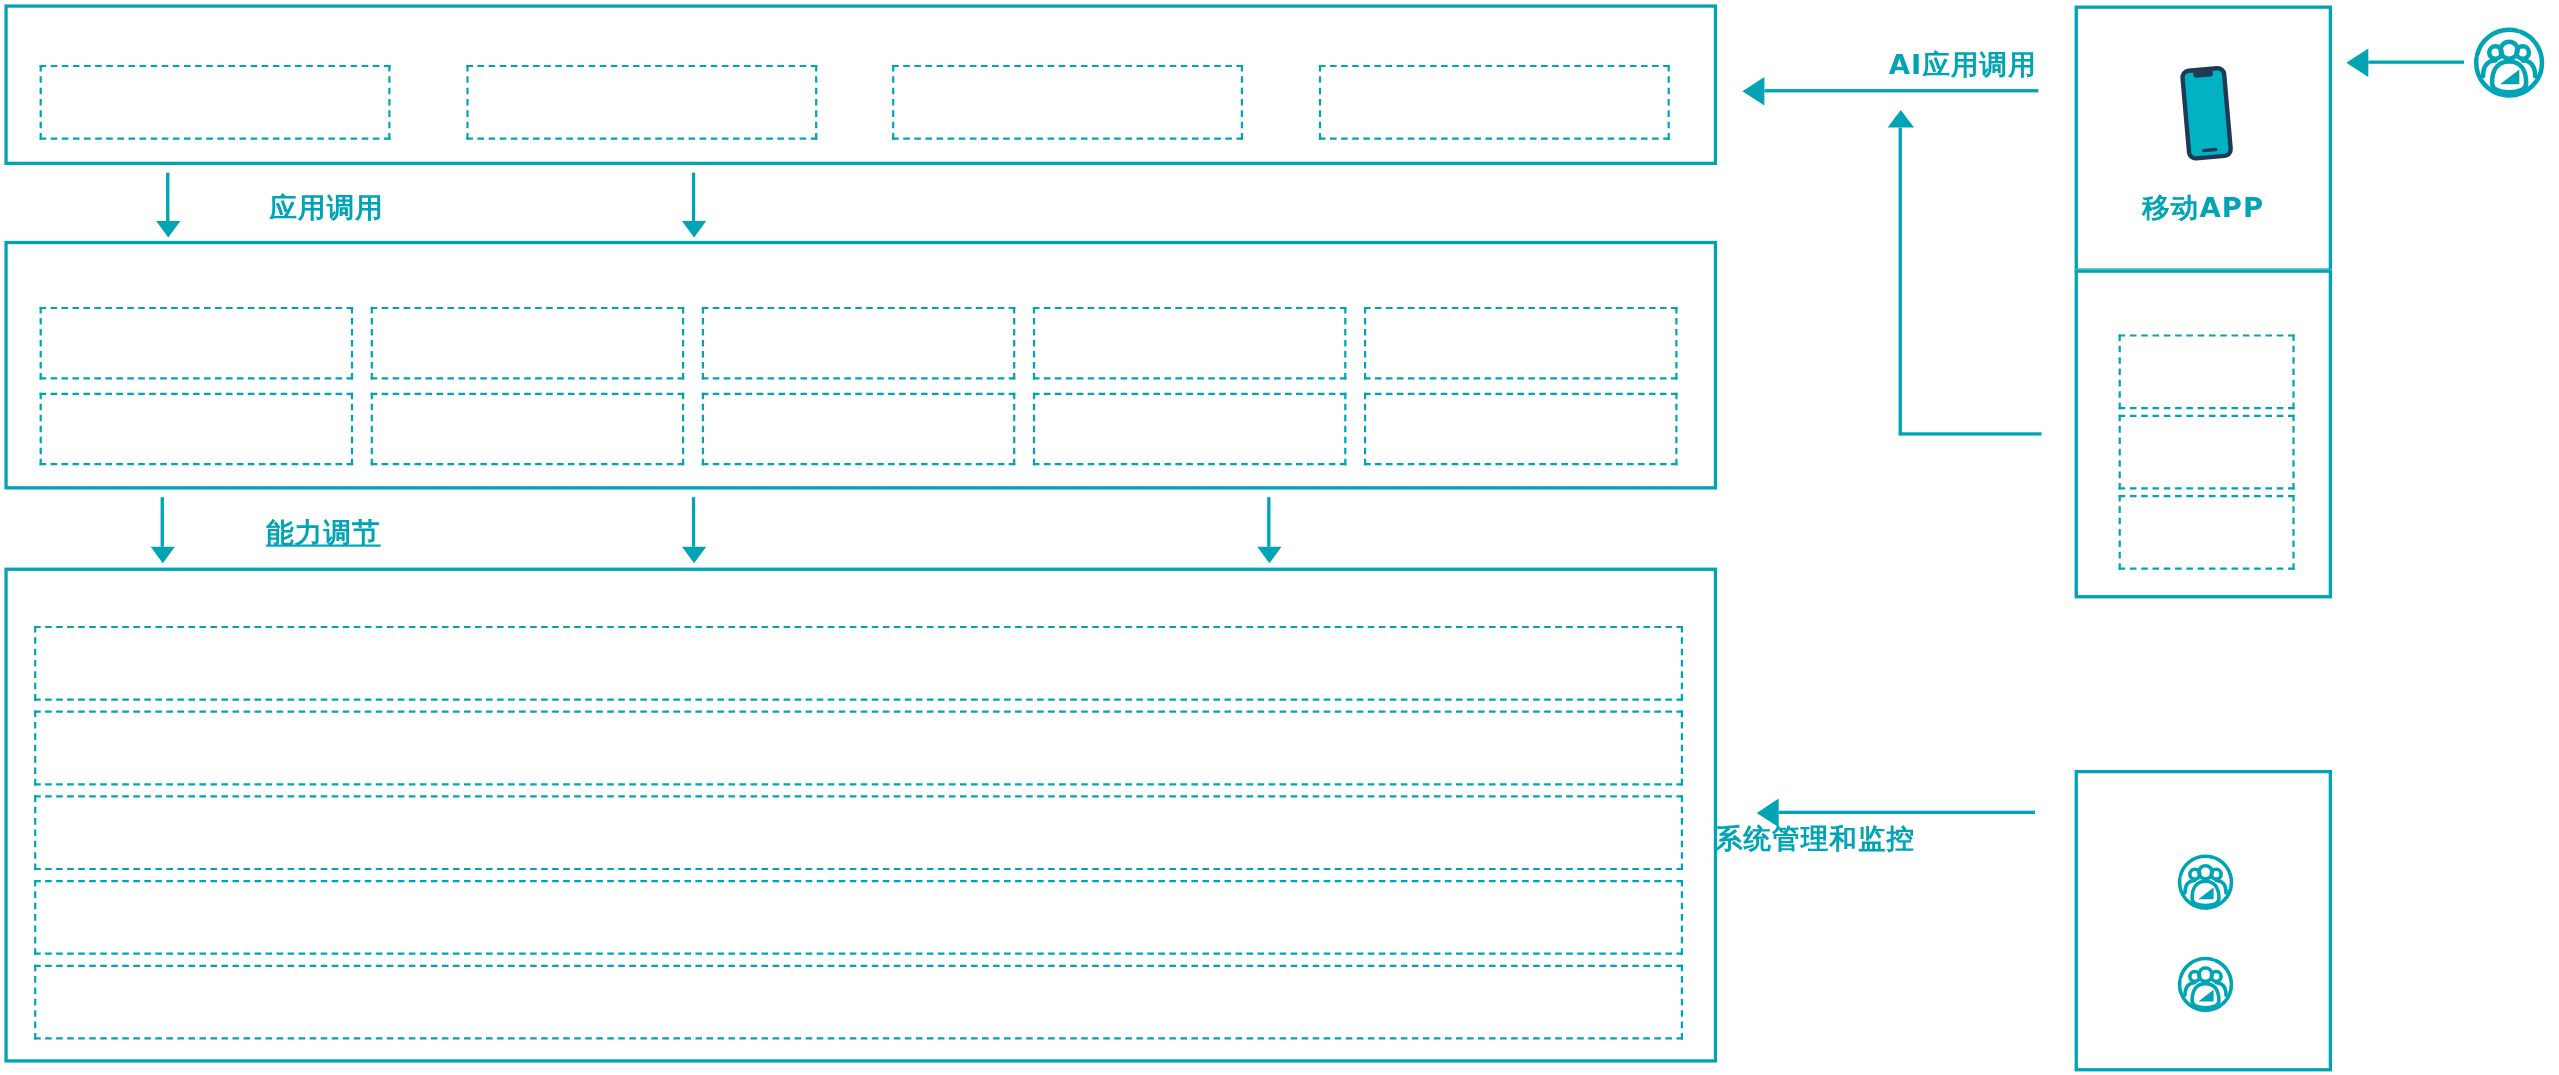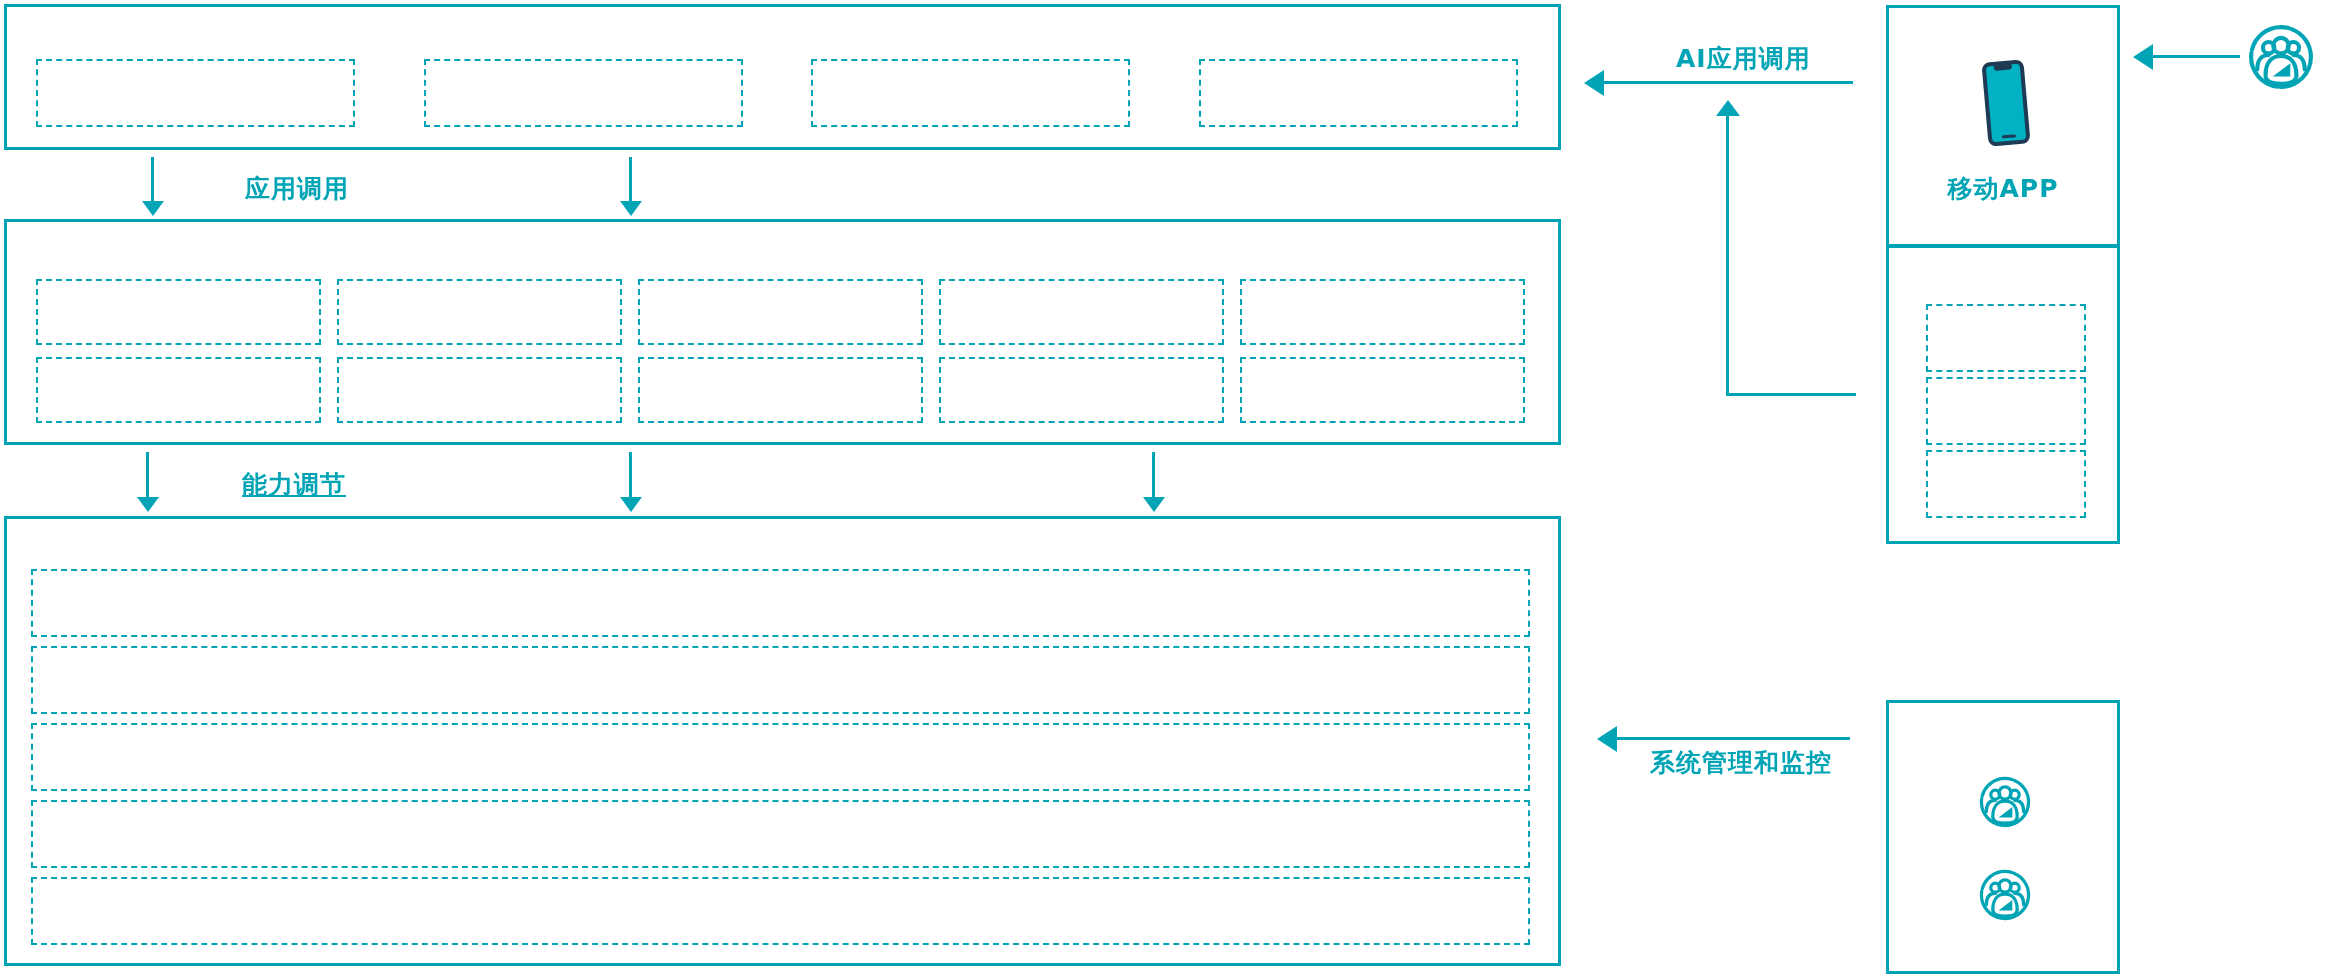--- a/index.html
+++ b/index.html
@@ -141,26 +141,26 @@
   <div class="arr-d" style="left:151px;top:157px;height:44px;"></div>
   <div class="arr-d" style="left:629px;top:157px;height:44px;"></div>
   <div class="label" style="left:245px;top:176px;text-align:center;">应用调用</div>
 
   <div class="arr-d" style="left:146px;top:452px;height:45px;"></div>
   <div class="arr-d" style="left:629px;top:452px;height:45px;"></div>
   <div class="arr-d" style="left:1152px;top:452px;height:45px;"></div>
   <div class="label" style="left:242px;top:472px;text-decoration:underline;">能力调节</div>
 
   <div class="arr-l" style="left:1604px;top:81px;width:249px;"></div>
-  <div class="label" style="left:1676px;top:46px;">AI应用调用</div>
+  <div class="label" style="left:1717px;top:46px;">AI应用调用</div>
   <div class="conn-v" style="left:1726px;top:116px;height:278px;"></div>
   <div class="conn-h" style="left:1726px;top:393px;width:130px;"></div>
 
   <div class="arr-l" style="left:1617px;top:737px;width:233px;"></div>
-  <div class="label" style="left:1650px;top:750px;">系统管理和监控</div>
+  <div class="label" style="left:1559px;top:750px;">系统管理和监控</div>
 
   <div class="solid" style="left:1886px;top:5px;width:234px;height:242px;">
     <span class="phone">
       <svg width="44" height="86" viewBox="0 0 44 86" xmlns="http://www.w3.org/2000/svg">
         <rect x="1" y="1" width="42" height="84" rx="8" fill="var(--phone-body)"></rect>
         <rect x="5" y="5" width="34" height="76" rx="4" fill="var(--phone-screen)"></rect>
         <rect x="13" y="3" width="18" height="7" rx="3" fill="var(--phone-body)"></rect>
         <rect x="15" y="75" width="14" height="3" rx="1.5" fill="var(--phone-body)"></rect>
       </svg>
     </span>

